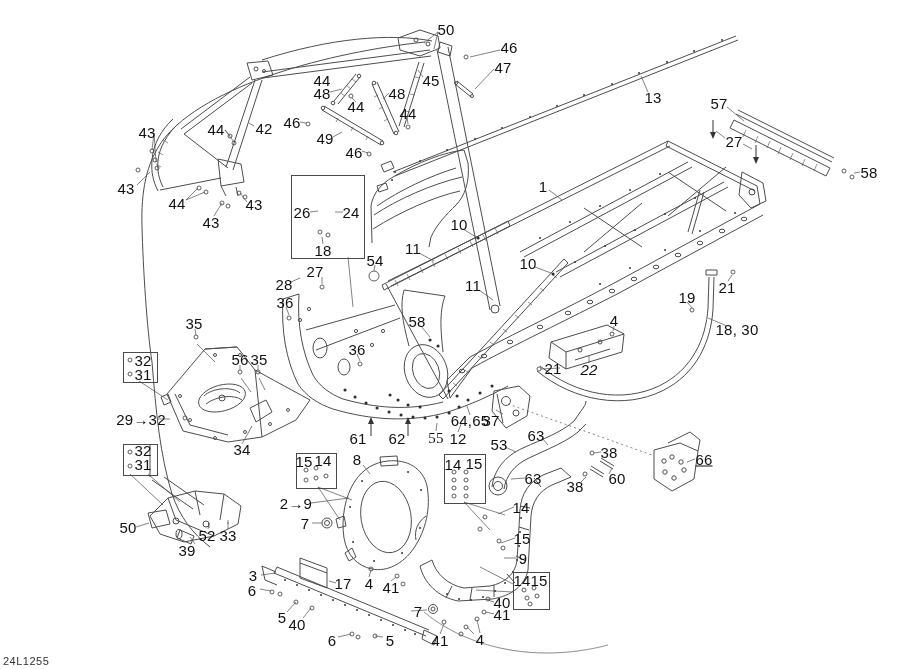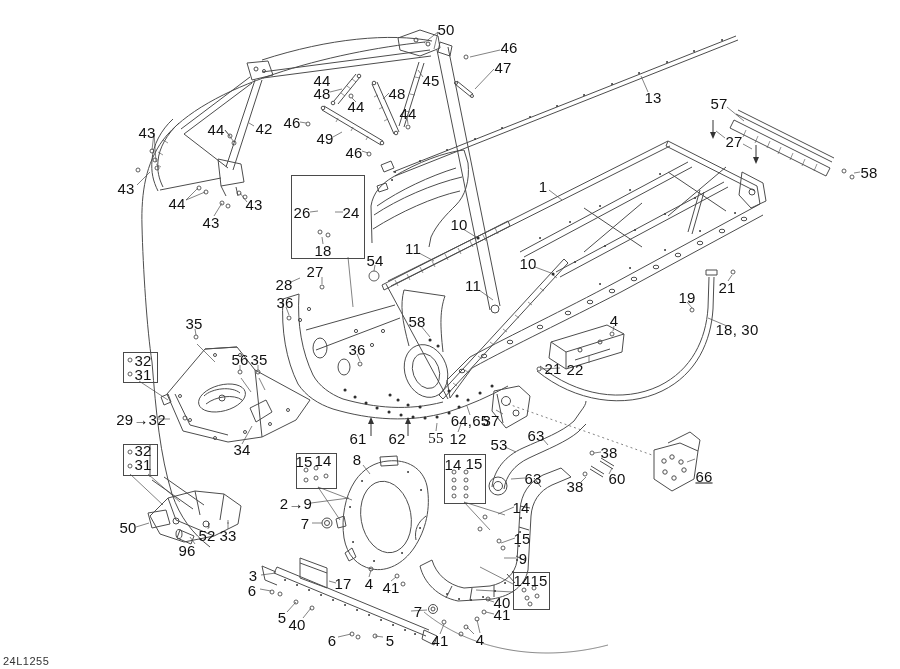--- a/index.html
+++ b/index.html
@@ -354,49 +354,49 @@
       <span class="lbl" style="left: 141px; top: 419px;">29→32</span>
       <span class="lbl" style="left: 143px; top: 450px;">32</span>
       <span class="lbl" style="left: 143px; top: 464px;">31</span>
       <span class="lbl" style="left: 357px; top: 349px;">36</span>
       <span class="lbl" style="left: 417px; top: 321px;">58</span>
       <span class="lbl" style="left: 687px; top: 297px;">19</span>
       <span class="lbl" style="left: 727px; top: 287px;">21</span>
       <span class="lbl" style="left: 737px; top: 329px;">18, 30</span>
       <span class="lbl" style="left: 614px; top: 320px;">4</span>
       <span class="lbl" style="left: 553px; top: 368px;">21</span>
-      <span class="lbl" style="left: 575px; top: 369px;">22</span>
+      <span class="lbl" style="left: 589px; top: 369px; font-style: italic;">22</span>
       <span class="lbl" style="left: 491px; top: 405px; margin-top: 15px;">37</span>
       <span class="lbl" style="left: 470px; top: 420px;">64,65</span>
       <span class="lbl" style="left: 358px; top: 438px;">61</span>
       <span class="lbl" style="left: 397px; top: 438px;">62</span>
       <span class="lbl" style="left: 436px; top: 438px; font-family: Liberation Serif, serif;">55</span>
       <span class="lbl" style="left: 458px; top: 438px;">12</span>
       <span class="lbl" style="left: 499px; top: 444px;">53</span>
       <span class="lbl" style="left: 536px; top: 435px;">63</span>
       <span class="lbl" style="left: 533px; top: 478px;">63</span>
       <span class="lbl" style="left: 609px; top: 452px;">38</span>
       <span class="lbl" style="left: 617px; top: 478px;">60</span>
       <span class="lbl" style="left: 575px; top: 486px;">38</span>
-      <span class="lbl" style="left: 704px; top: 476px; text-decoration: underline;">66</span>
+      <span class="lbl" style="left: 704px; top: 459px; text-decoration: underline;">66</span>
       <span class="lbl" style="left: 242px; top: 449px; text-align: center;">34</span>
       <span class="lbl" style="left: 304px; top: 461px;">15</span>
       <span class="lbl" style="left: 323px; top: 460px;">14</span>
       <span class="lbl" style="left: 357px; top: 459px;">8</span>
       <span class="lbl" style="left: 453px; top: 464px;">14</span>
       <span class="lbl" style="left: 474px; top: 463px;">15</span>
       <span class="lbl" style="left: 296px; top: 503px;">2→9</span>
       <span class="lbl" style="left: 305px; top: 523px;">7</span>
       <span class="lbl" style="left: 521px; top: 507px;">14</span>
       <span class="lbl" style="left: 522px; top: 538px;">15</span>
       <span class="lbl" style="left: 523px; top: 558px;">9</span>
       <span class="lbl" style="left: 128px; top: 527px;">50</span>
       <span class="lbl" style="left: 207px; top: 535px;">52</span>
       <span class="lbl" style="left: 228px; top: 535px;">33</span>
-      <span class="lbl" style="left: 187px; top: 550px;">96</span>
+      <span class="lbl" style="left: 187px; top: 550px;">39</span>
       <span class="lbl" style="left: 253px; top: 575px;">3</span>
       <span class="lbl" style="left: 252px; top: 590px;">6</span>
       <span class="lbl" style="left: 343px; top: 583px;">17</span>
       <span class="lbl" style="left: 369px; top: 583px;">4</span>
       <span class="lbl" style="left: 391px; top: 587px;">41</span>
       <span class="lbl" style="left: 282px; top: 617px;">5</span>
       <span class="lbl" style="left: 297px; top: 624px;">40</span>
       <span class="lbl" style="left: 418px; top: 611px;">7</span>
       <span class="lbl" style="left: 522px; top: 580px;">14</span>
       <span class="lbl" style="left: 539px; top: 580px;">15</span>

